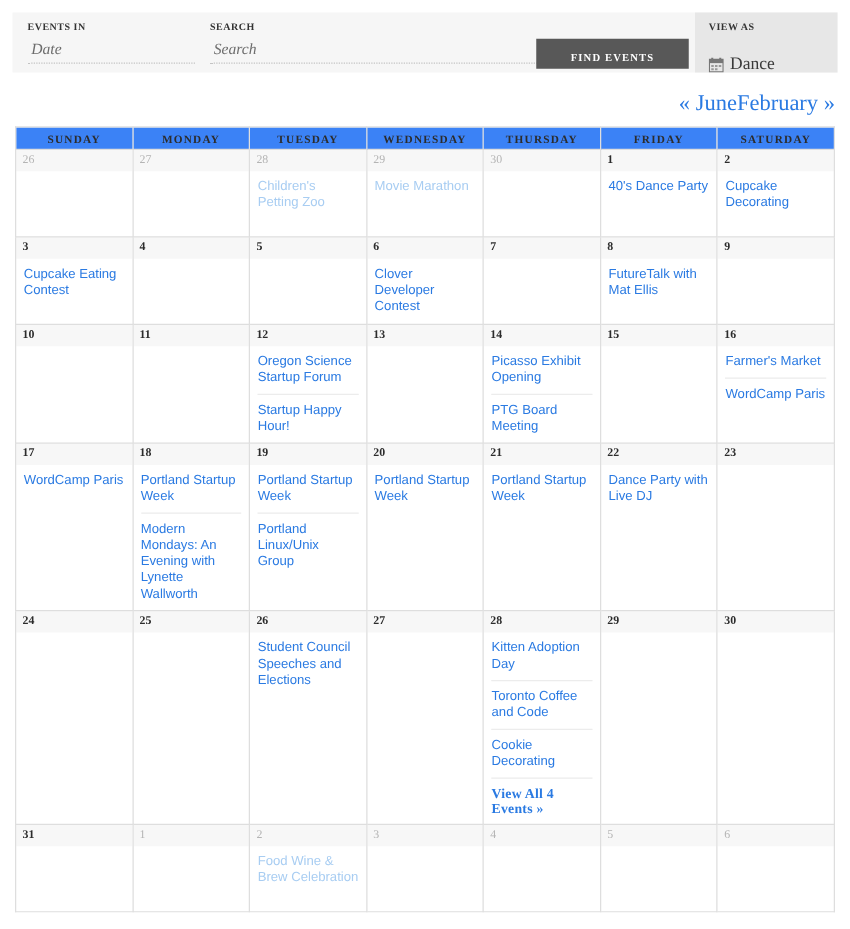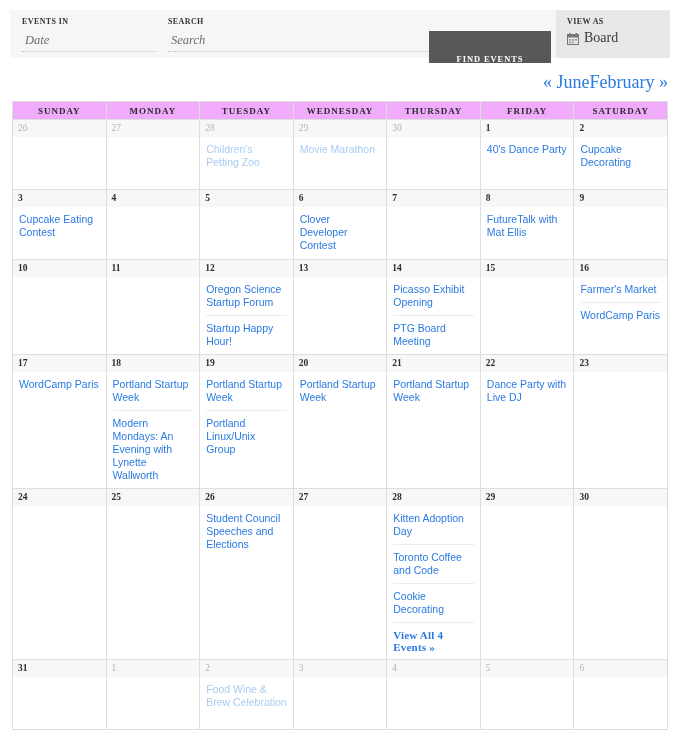--- a/index.html
+++ b/index.html
@@ -64,33 +64,33 @@
     background: #585858;
     color: #ffffff;
     border: none;
     font-family: "Liberation Serif", serif;
     font-size: 8.5px;
     font-weight: bold;
     letter-spacing: .9px;
     text-transform: uppercase;
     cursor: pointer;
     line-height: 24px;
-    padding: 16px;
+    padding: 3px;
   }
 
   .view-as {
     position: absolute;
     right: 0; top: 0;
     width: 114px;
     height: 48px;
     background: #e7e7e7;
     padding: 7px 0 0 11px;
     cursor: pointer;
   }
-  .view-as .filter-label { margin-bottom: 2px; }
+  .view-as .filter-label { margin-bottom: 16px; }
   .view-as-value {
     font-family: "Liberation Serif", serif;
     font-size: 14px;
     color: #3a3a3a;
     display: flex;
     align-items: center;
     gap: 5px;
     line-height: 18px;
   }
   .cal-icon { display: inline-block; width: 12px; height: 12px; flex: none; }
@@ -118,21 +118,21 @@
 
   
   .calendar {
     margin: 8px 12px 0 12px;
     width: 656px;
     border: 1px solid #dedede;
     border-collapse: collapse;
     table-layout: fixed;
   }
   .calendar th {
-    background: #f0abfc;
+    background: #3b82f6;
     border: 1px solid #dedede;
     font-family: "Liberation Serif", serif;
     font-size: 9px;
     font-weight: bold;
     letter-spacing: 1px;
     color: #2c2c2c;
     text-transform: uppercase;
     height: 18px;
     padding: 0;
     text-align: center;
@@ -203,21 +203,21 @@
             <rect x="0.5" y="1.5" width="11" height="3" fill="#777"></rect>
             <rect x="2" y="0" width="1.6" height="2.6" fill="#777"></rect>
             <rect x="8.4" y="0" width="1.6" height="2.6" fill="#777"></rect>
             <rect x="2" y="6" width="2" height="1.6" fill="#999"></rect>
             <rect x="5" y="6" width="2" height="1.6" fill="#999"></rect>
             <rect x="8" y="6" width="2" height="1.6" fill="#999"></rect>
             <rect x="2" y="8.6" width="2" height="1.6" fill="#999"></rect>
             <rect x="5" y="8.6" width="2" height="1.6" fill="#999"></rect>
           </svg>
         </span>
-        <span>Board</span>
+        <span>Dance</span>
       </div>
     </div>
   </div>
 
 
   <div class="month-nav top">
     <a>« June</a>
     <a>February »</a>
   </div>
 

